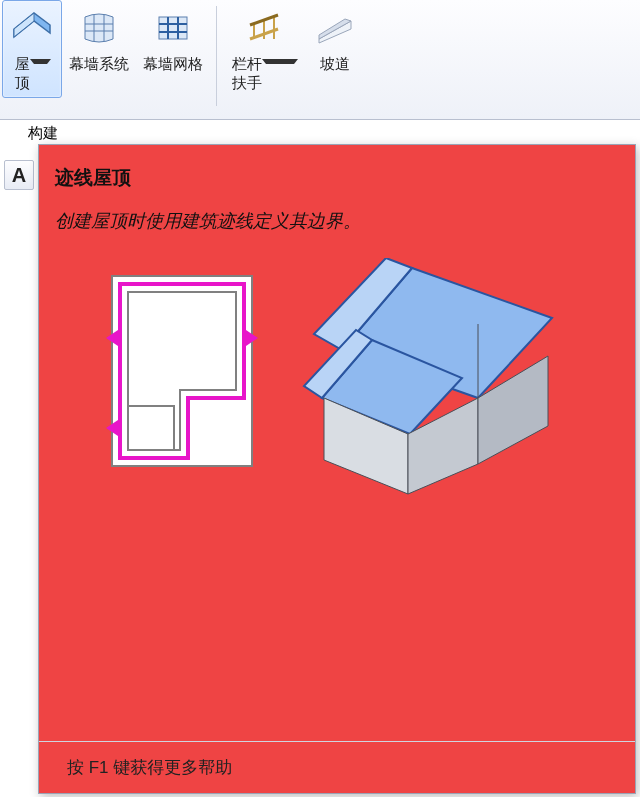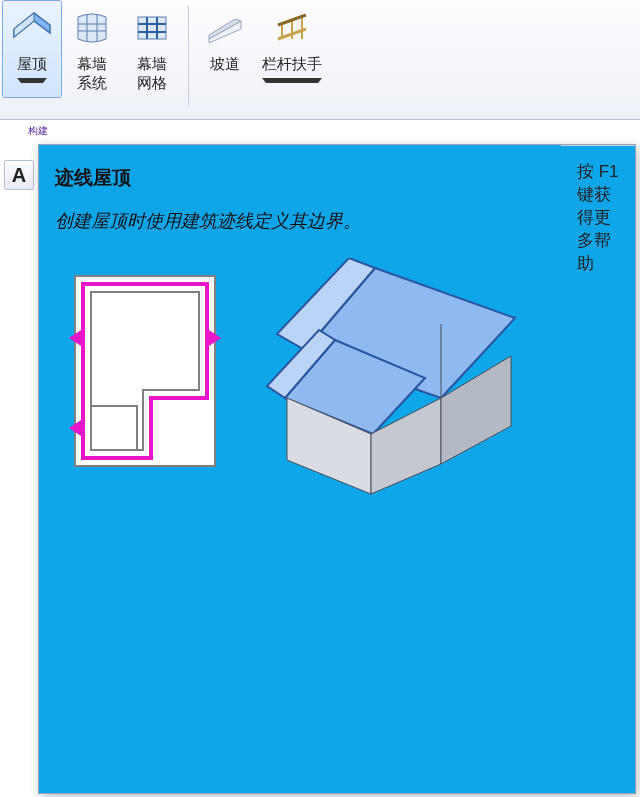--- a/index.html
+++ b/index.html
@@ -52,36 +52,35 @@
     display: flex;
     align-items: center;
     justify-content: center;
     margin-bottom: 4px;
   }
   .rb-label {
     line-height: 1.25;
     min-height: 40px;
     display: flex;
     align-items: flex-start;
-    flex-direction: column;
     text-align: right;
   }
   .rb-label span { display:block; width:100%; }
   .drop-tri {
     display: inline-block;
     width: 0; height: 0;
     border-left: 4px solid transparent;
     border-right: 4px solid transparent;
     border-top: 5px solid #333;
     margin-top: 4px;
   }
   .panel-label-row {
     position:absolute;
     top:122px; left:0; width:640px;
-    font-size:10px; color:#4c1d95;
+    font-size:15px; color:#000000;
     padding:2px 0 0 28px;
   }
   .panel-label-row .right { position:absolute; right:20px; top:2px;margin-top:39px; }
   .side-A {
     position: absolute;
     left: 4px; top: 160px;
     width: 30px; height: 30px;
     background: linear-gradient(#fdfdff,#e8ecf5);
     border: 1px solid #b8bfcf;
     border-radius: 2px;
@@ -90,44 +89,44 @@
     font-size: 20px;
     font-weight: bold;
     color: #222;
   }
   .tooltip {
     position: absolute;
     left: 38px;
     top: 144px;
     width: 598px;
     height: 650px;
-    background: #0ea5e9;
+    background: #ef4444;
     border: 1px solid #9aa3b5;
     box-shadow: 2px 3px 10px rgba(0,0,0,0.25);
     display: flex;
-    flex-direction: row;
+    flex-direction: column;
   }
   .tt-body {
     padding: 18px 16px 10px 16px;
     flex: 1;
     color: #111;
     font-size: 18px;
     line-height: 1.6;
   }
   .tt-title { font-weight: bold; margin-bottom: 14px; font-size:19px;}
   .tt-p { margin-bottom: 22px; font-style: italic; }
   .tt-img-area {
     display:flex;
     justify-content:center;
     gap: 30px;
     margin-top: 10px;
   }
   .tt-footer {
     border-top: 1px solid #cfd4df;
-    padding: 14px 16px;
+    padding: 14px 28px;
     font-size: 17px;
     color: #222;
   }
 </style>
 </head>
 <body>
 
 <div class="ribbon">
   <div class="rb-item selected">
     <div class="rb-icon-box">
@@ -175,43 +174,43 @@
       <span>网格</span>
     </div>
   </div>
 
 
   <div class="rb-sep"></div>
 
   <div class="rb-item">
     <div class="rb-icon-box">
       <svg width="44" height="38" viewBox="0 0 44 38">
-        <polygon points="6,30 38,12 38,20 6,34" fill="#eef2f8" stroke="#9aa6ba"></polygon>
-        <polygon points="6,30 38,12 32,10 6,26" fill="#d6deeb" stroke="#9aa6ba"></polygon>
-      </svg>
-    </div>
-    <div class="rb-label">
-        <span>坡道</span>
-      </div>
-  </div>
-
-  <div class="rb-item">
-    <div class="rb-icon-box">
-      <svg width="44" height="38" viewBox="0 0 44 38">
         <line x1="8" y1="30" x2="36" y2="20" stroke="#c9a24a" stroke-width="3"></line>
         <line x1="12" y1="30" x2="12" y2="14" stroke="#c9a24a" stroke-width="2"></line>
         <line x1="22" y1="30" x2="22" y2="11" stroke="#c9a24a" stroke-width="2"></line>
         <line x1="32" y1="30" x2="32" y2="8" stroke="#c9a24a" stroke-width="2"></line>
         <line x1="8" y1="16" x2="36" y2="6" stroke="#8a6a20" stroke-width="3"></line>
       </svg>
     </div>
     <div class="rb-label">
       <span>栏杆扶手</span>
       <span class="drop-tri"></span>
     </div>
+  </div>
+
+  <div class="rb-item">
+    <div class="rb-icon-box">
+      <svg width="44" height="38" viewBox="0 0 44 38">
+        <polygon points="6,30 38,12 38,20 6,34" fill="#eef2f8" stroke="#9aa6ba"></polygon>
+        <polygon points="6,30 38,12 32,10 6,26" fill="#d6deeb" stroke="#9aa6ba"></polygon>
+      </svg>
+    </div>
+    <div class="rb-label">
+        <span>坡道</span>
+      </div>
   </div>
 </div>
 
 <div class="panel-label-row">
   <span>构建</span>
   <span class="right">楼梯坡道</span>
 </div>
 
 <div class="side-A">
   <span>A</span>

